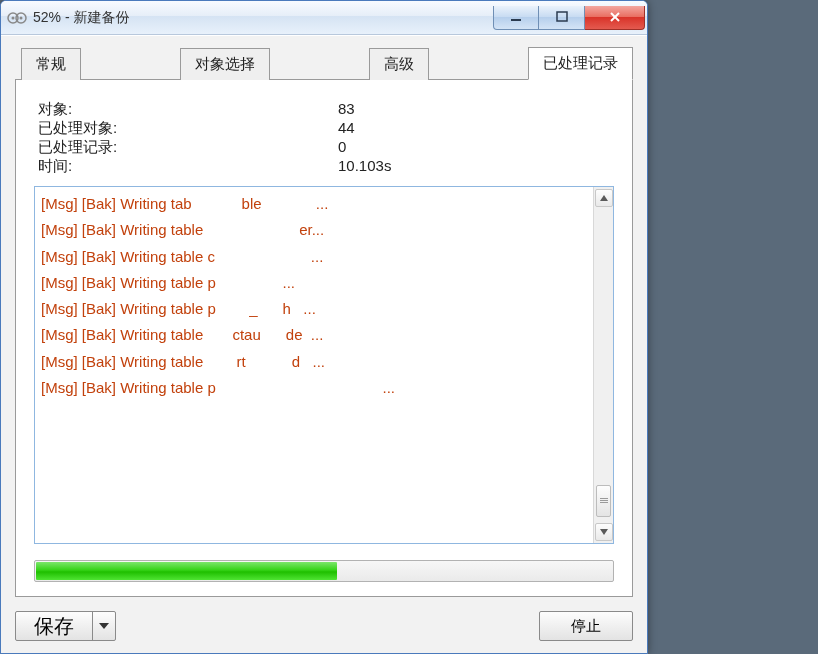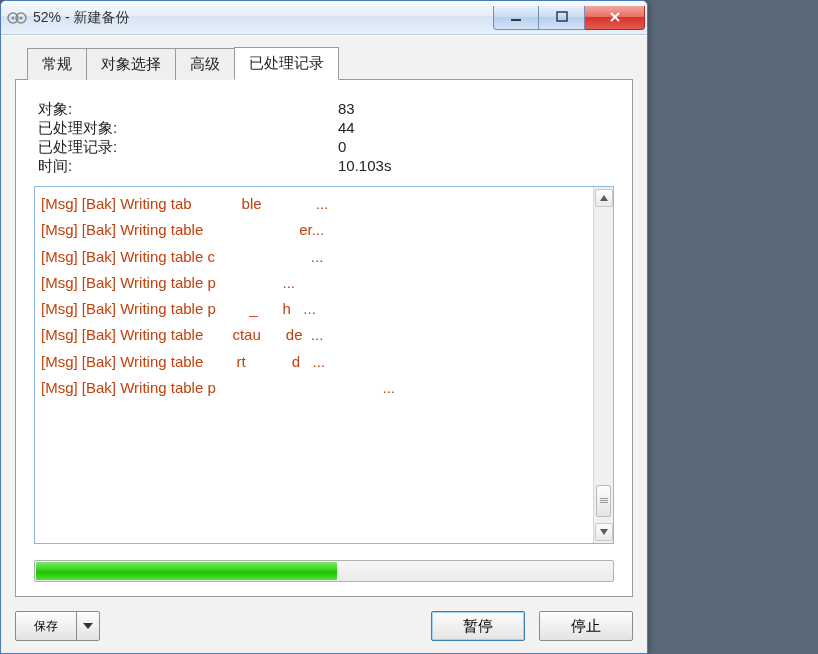--- a/index.html
+++ b/index.html
@@ -71,23 +71,24 @@
     flex: 1;
     background: #f2f2f2;
     border-top: 1px solid #fff;
     padding: 10px 14px 12px 14px;
     display: flex;
     flex-direction: column;
   }
   .tabstrip {
     display: flex;
     align-items: flex-end;
-    margin-left: 12px;
+    margin-left: 6px;
     position: relative;
     z-index: 2;
+    justify-content: space-between;
   }
   .tab {
     padding: 6px 14px 6px 14px;
     border: 1px solid #9a9a9a;
     border-bottom: none;
     background: #efefef;
     margin-right: 0px;
     font-size: 15px;
     color: #222;
     position: relative;
@@ -195,21 +196,21 @@
     display: flex;
     border: 1px solid #8a8a8a;
     background: linear-gradient(#fdfdfd,#e3e3e3);
     height: 30px;
     border-radius: 2px;
   }
   .split-main {
     padding: 0 18px;
     display: flex; align-items: center;
     border-right: 1px solid #8a8a8a;
-    font-size: 12px;
+    font-size: 20px;
   }
   .split-arrow {
     width: 22px;
     display: flex; align-items: center; justify-content: center;
   }
   .spacer { flex: 1; }
   .btn {
     min-width: 94px;
     height: 30px;
     border: 1px solid #8a8a8a;
@@ -311,17 +312,16 @@
     <div class="bottombar">
       <div class="split-btn">
         <div class="split-main">保存</div>
         <div class="split-arrow">
           <svg width="10" height="6">
               <polygon points="0,0 10,0 5,6" fill="#333"></polygon>
             </svg>
         </div>
       </div>
       <div class="spacer"></div>
-      <div class="btn default">暂停</div>
       <div class="btn">停止</div>
     </div>
   </div>
 </div>
 
 </body></html>

